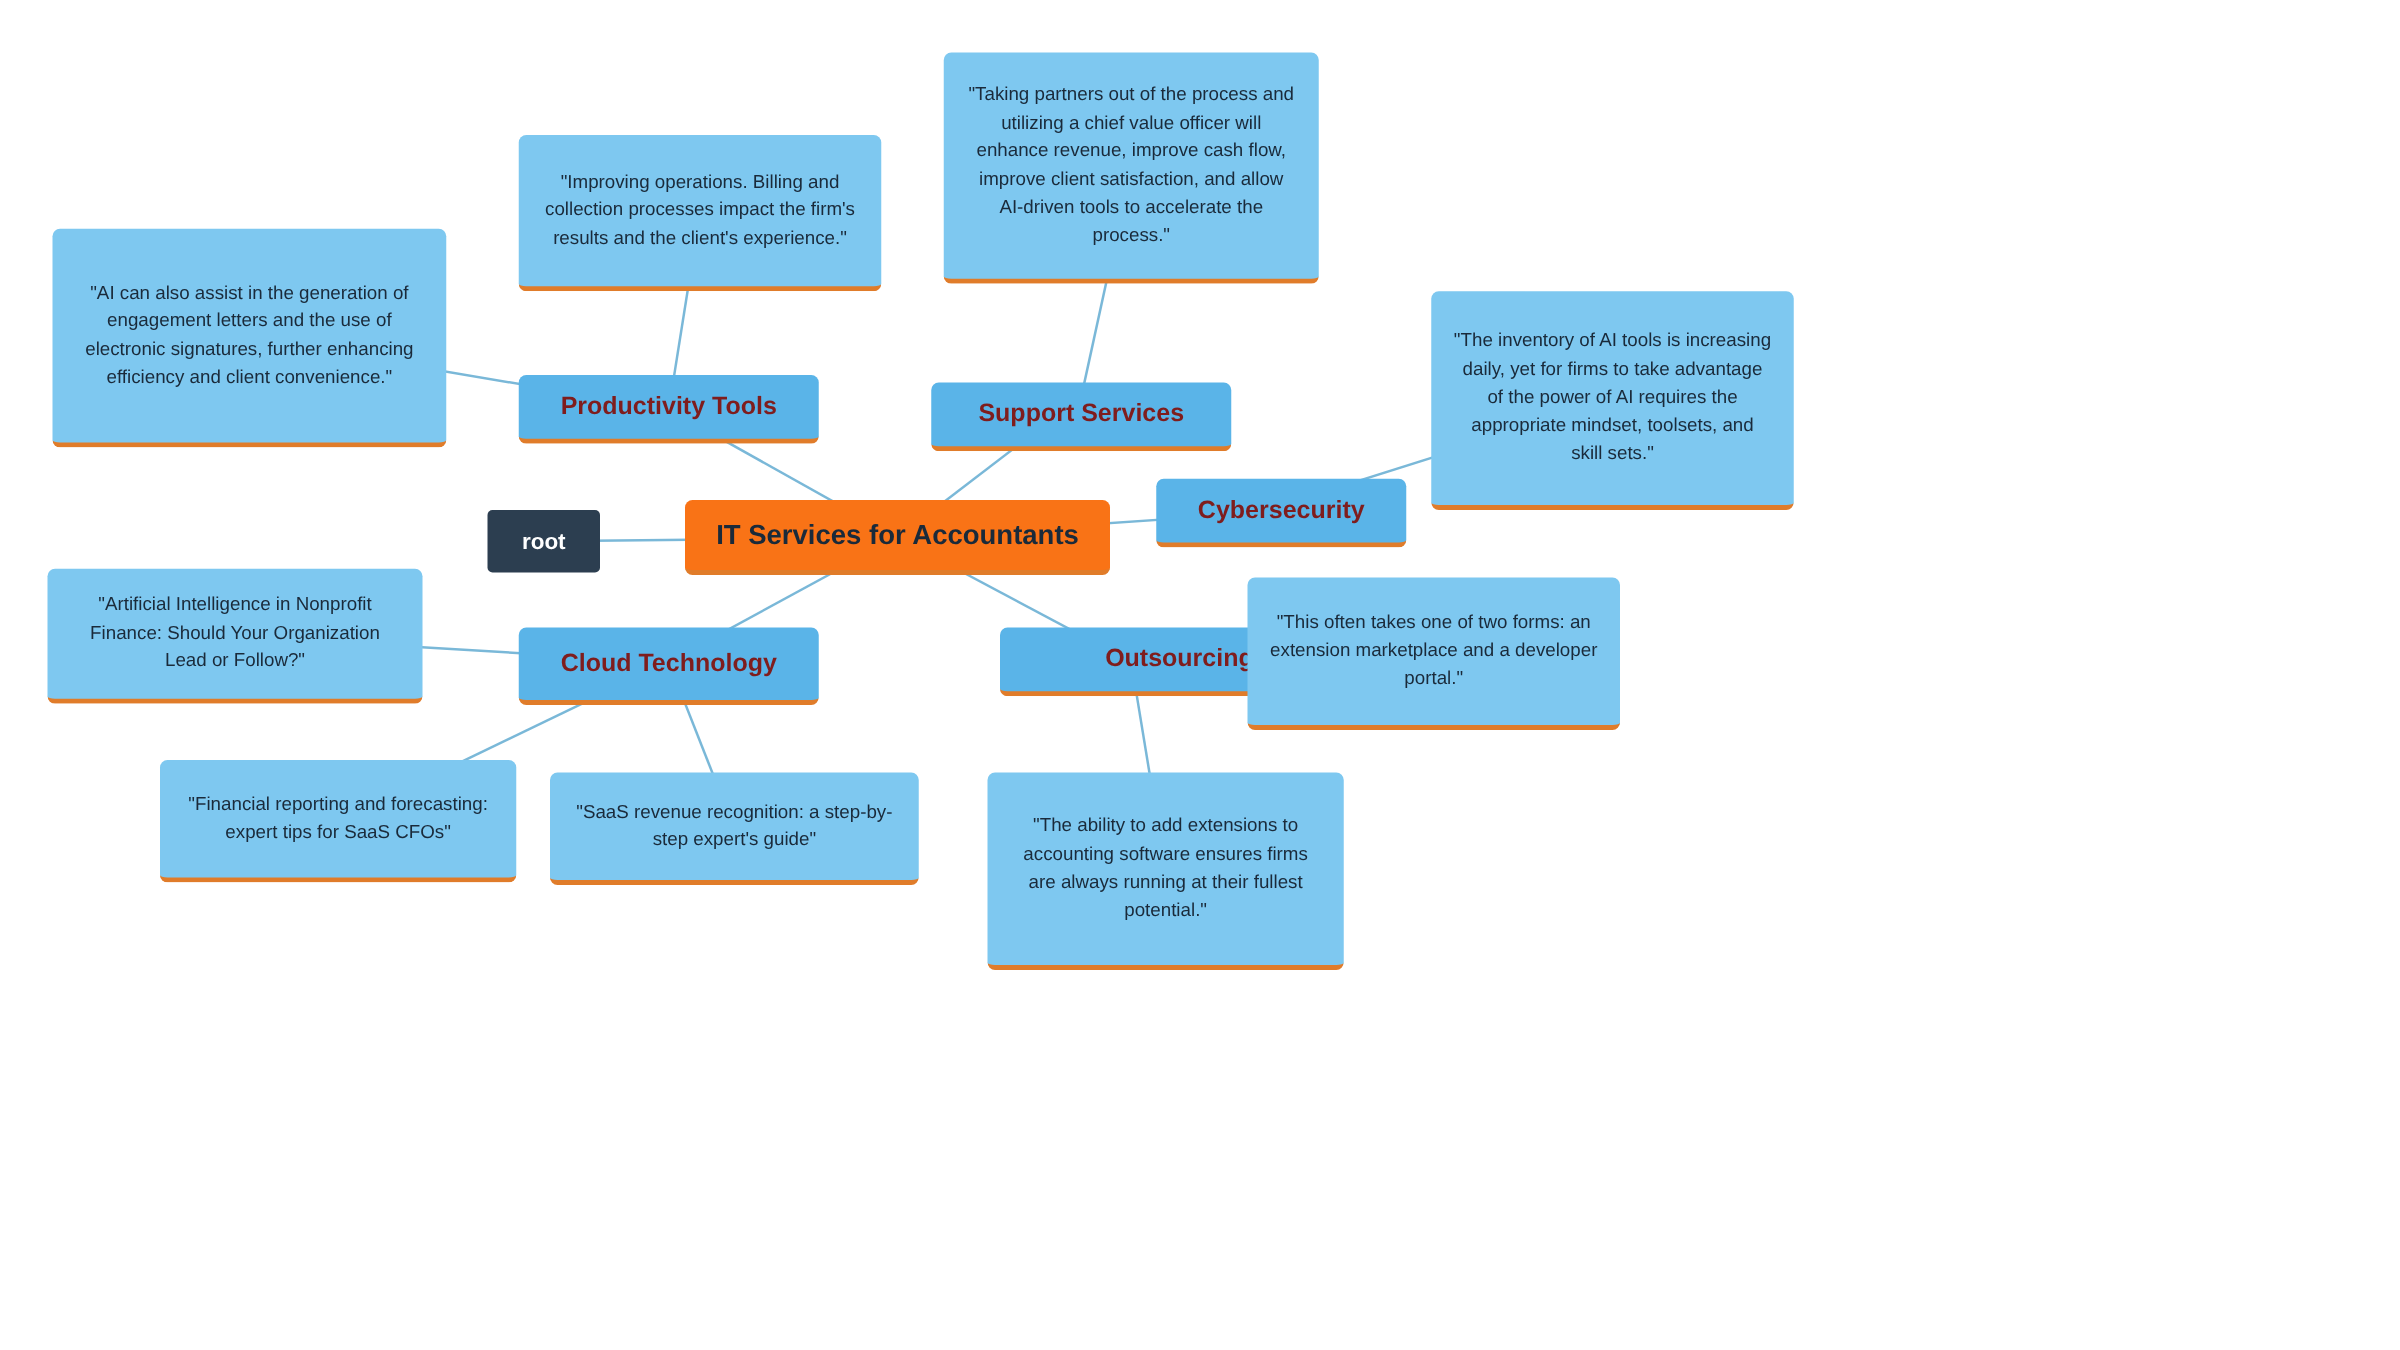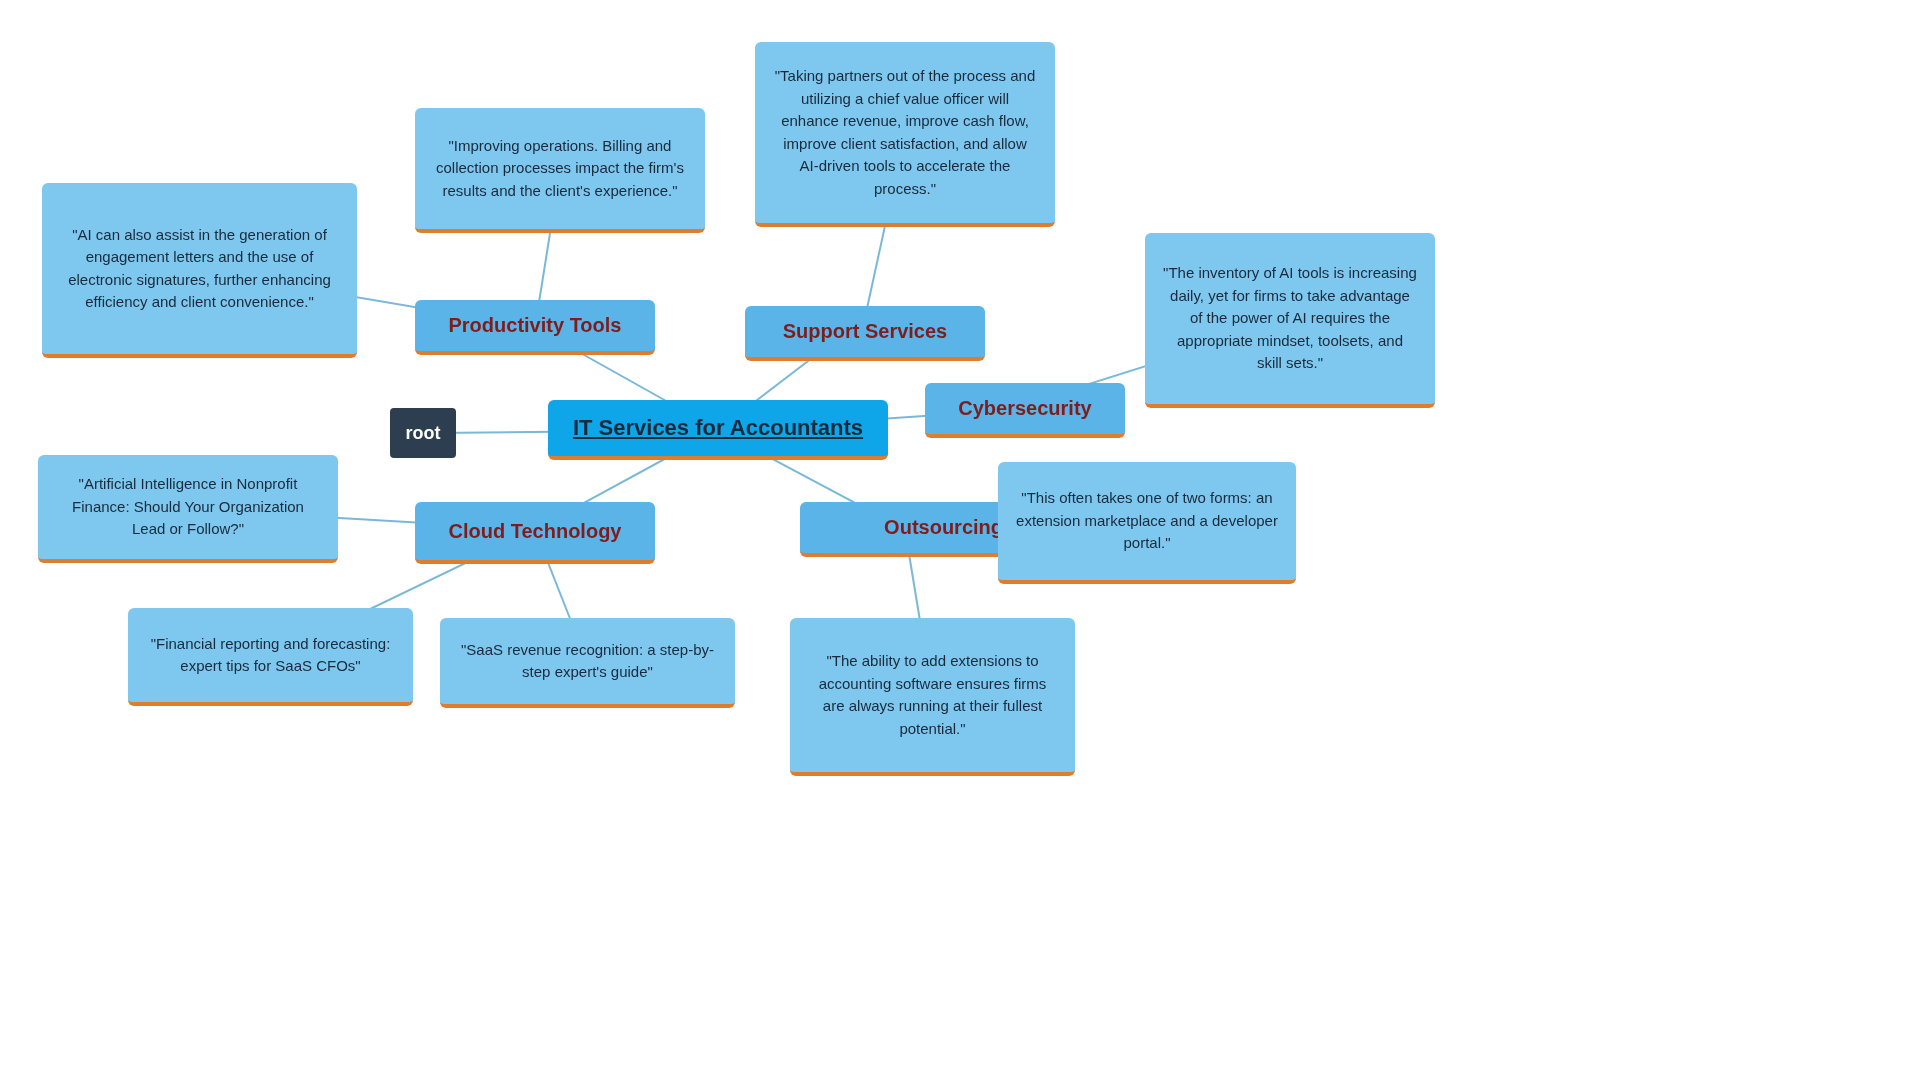--- a/index.html
+++ b/index.html
@@ -21,27 +21,26 @@
     .node {
       position: absolute;
       border-radius: 6px;
       display: flex;
       align-items: center;
       justify-content: center;
       text-align: center;
       cursor: pointer;
     }
     .node-main {
-      background: #0ea5e9;
+      background: #f97316;
       border-bottom: 4px solid #e07c2a;
       color: #1a2a3a;
       font-size: 22px;
       font-weight: 600;
       padding: 14px 24px;
-      text-decoration: underline;
     }
     .node-branch {
       background: #5ab4e8;
       border-bottom: 4px solid #e07c2a;
       color: #7f1d1d;
       font-size: 20px;
       font-weight: 600;
       padding: 12px 7px;
     }
     .node-quote {
@@ -76,21 +75,21 @@
     <line x1="535" y1="327.5" x2="199.5" y2="270.5" stroke="#7ab8d8" stroke-width="2"></line>
     <line x1="865" y1="317.5" x2="905" y2="134.5" stroke="#7ab8d8" stroke-width="2"></line>
     <line x1="1005" y1="410.5" x2="1290" y2="320.5" stroke="#7ab8d8" stroke-width="2"></line>
     <line x1="535" y1="529.5" x2="188" y2="509" stroke="#7ab8d8" stroke-width="2"></line>
     <line x1="535" y1="529.5" x2="270.5" y2="657" stroke="#7ab8d8" stroke-width="2"></line>
     <line x1="535" y1="529.5" x2="587.5" y2="663" stroke="#7ab8d8" stroke-width="2"></line>
     <line x1="905" y1="529.5" x2="1147" y2="523" stroke="#7ab8d8" stroke-width="2"></line>
     <line x1="905" y1="529.5" x2="932.5" y2="697" stroke="#7ab8d8" stroke-width="2"></line>
   </svg>
 
-<div class="node node-root" style="left:390px; top:408px; width:66px; height:50px;align-items:center;">
+<div class="node node-root" style="left:390px; top:408px; width:90px; height:50px;align-items:center;">
   <span>root</span>
 </div>
 
 <div class="node node-main" style="left:548px; top:400px; width:340px; height:60px;">
   <span>IT Services for Accountants</span>
 </div>
 
 <div class="node node-branch" style="left:415px; top:300px; width:240px; height:55px;">
   <span>Productivity Tools</span>
 </div>

